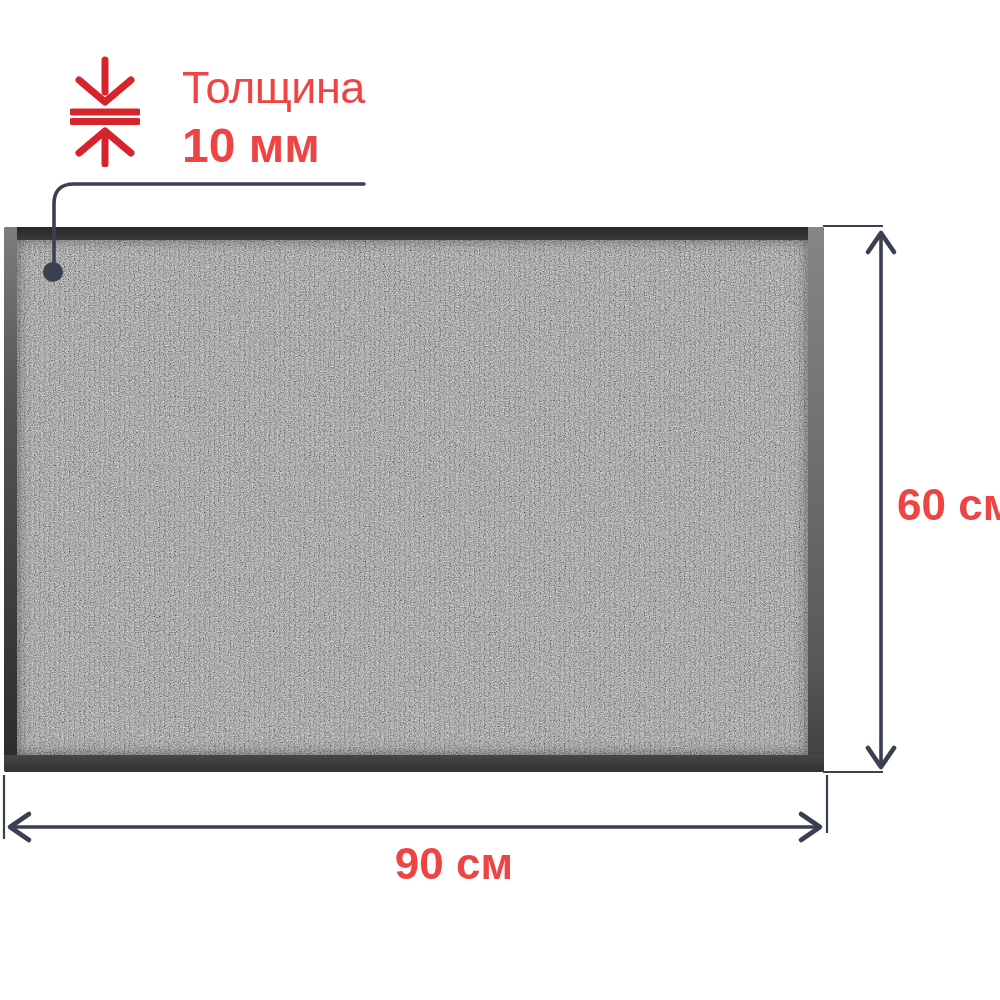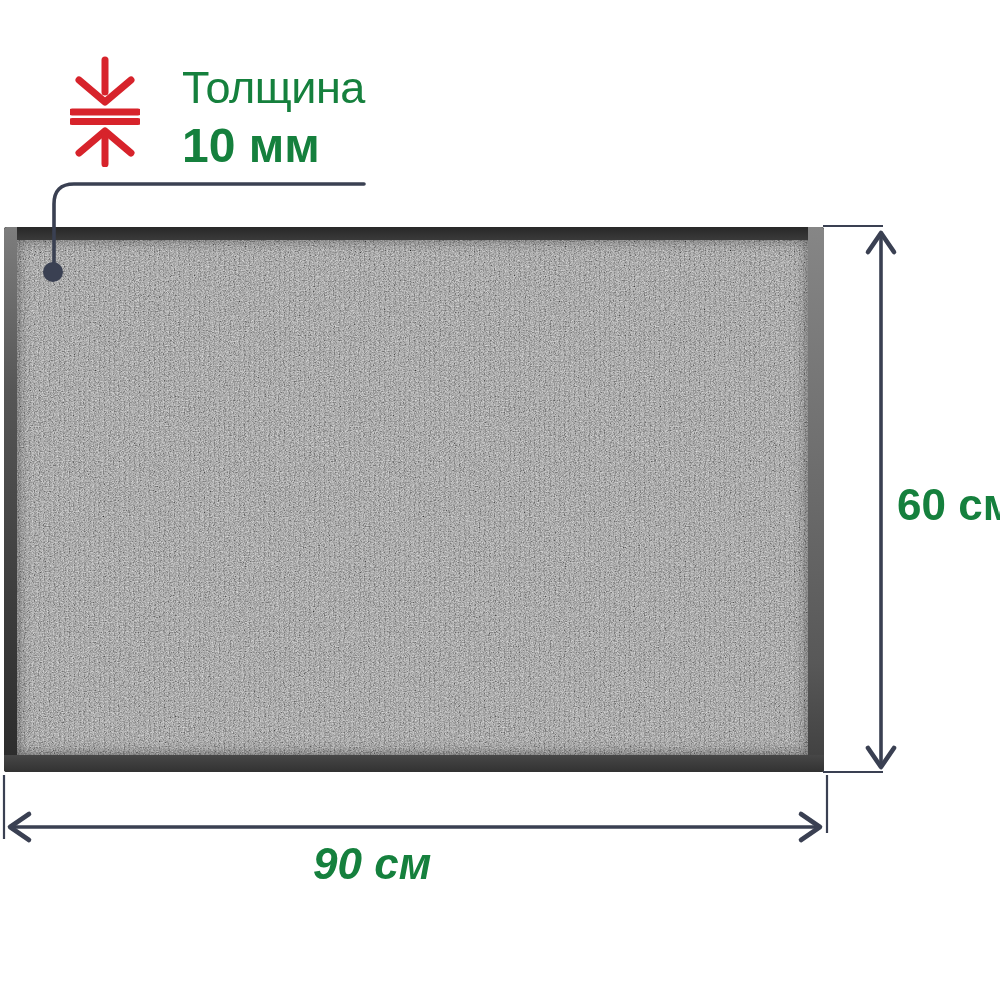--- a/index.html
+++ b/index.html
@@ -41,25 +41,25 @@
   }
 
   
   .annotations { position:absolute; left:0; top:0; width:1000px; height:1000px; pointer-events:none; }
   .ln   { stroke:#3a4052; stroke-width:3.6; fill:none; stroke-linecap:round; }
   .tick { stroke:#3a4052; stroke-width:2.2; fill:none; stroke-linecap:butt; }
   .head { stroke:#3a4052; stroke-width:4.6; fill:none; stroke-linecap:round; stroke-linejoin:round; }
   .dotfill { fill:#3a4052; }
 
   
-  .lbl { position:absolute; color:#15803d; line-height:1; white-space:nowrap; }
+  .lbl { position:absolute; color:#ef4444; line-height:1; white-space:nowrap; }
   .thickness-title { left:182px; top:65px;  font-size:45px; font-weight:400; letter-spacing:-0.5px; }
   .thickness-value { left:182px; top:122px; font-size:48px; font-weight:700; }
   .height-label    { left:897px; top:483px; font-size:44px; font-weight:700; }
-  .width-label     { left:313px; top:842px; width:200px; text-align:left; font-size:44px; font-weight:700;font-style:italic; }
+  .width-label     { left:313px; top:842px; width:200px; text-align:right; font-size:44px; font-weight:700; }
 </style>
 </head>
 <body>
 
 <div class="scene">
 
   <div class="mat">
     <div class="carpet">
       <svg viewBox="0 0 791 516" width="100%" height="100%" preserveAspectRatio="none">
         <filter id="grain" x="0" y="0" width="100%" height="100%">

